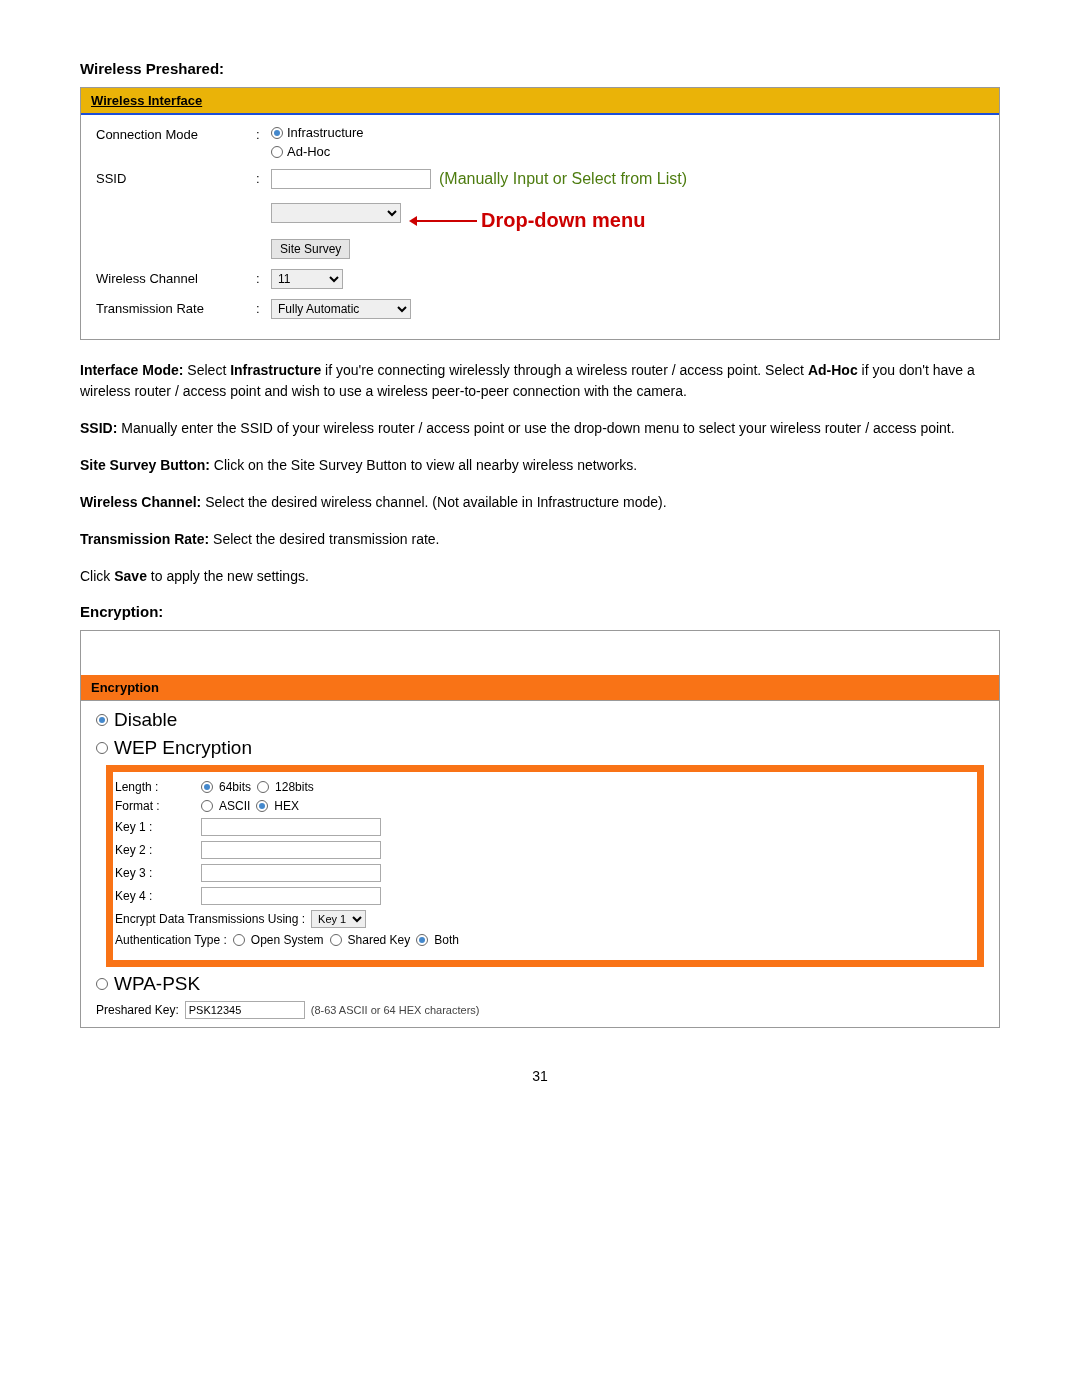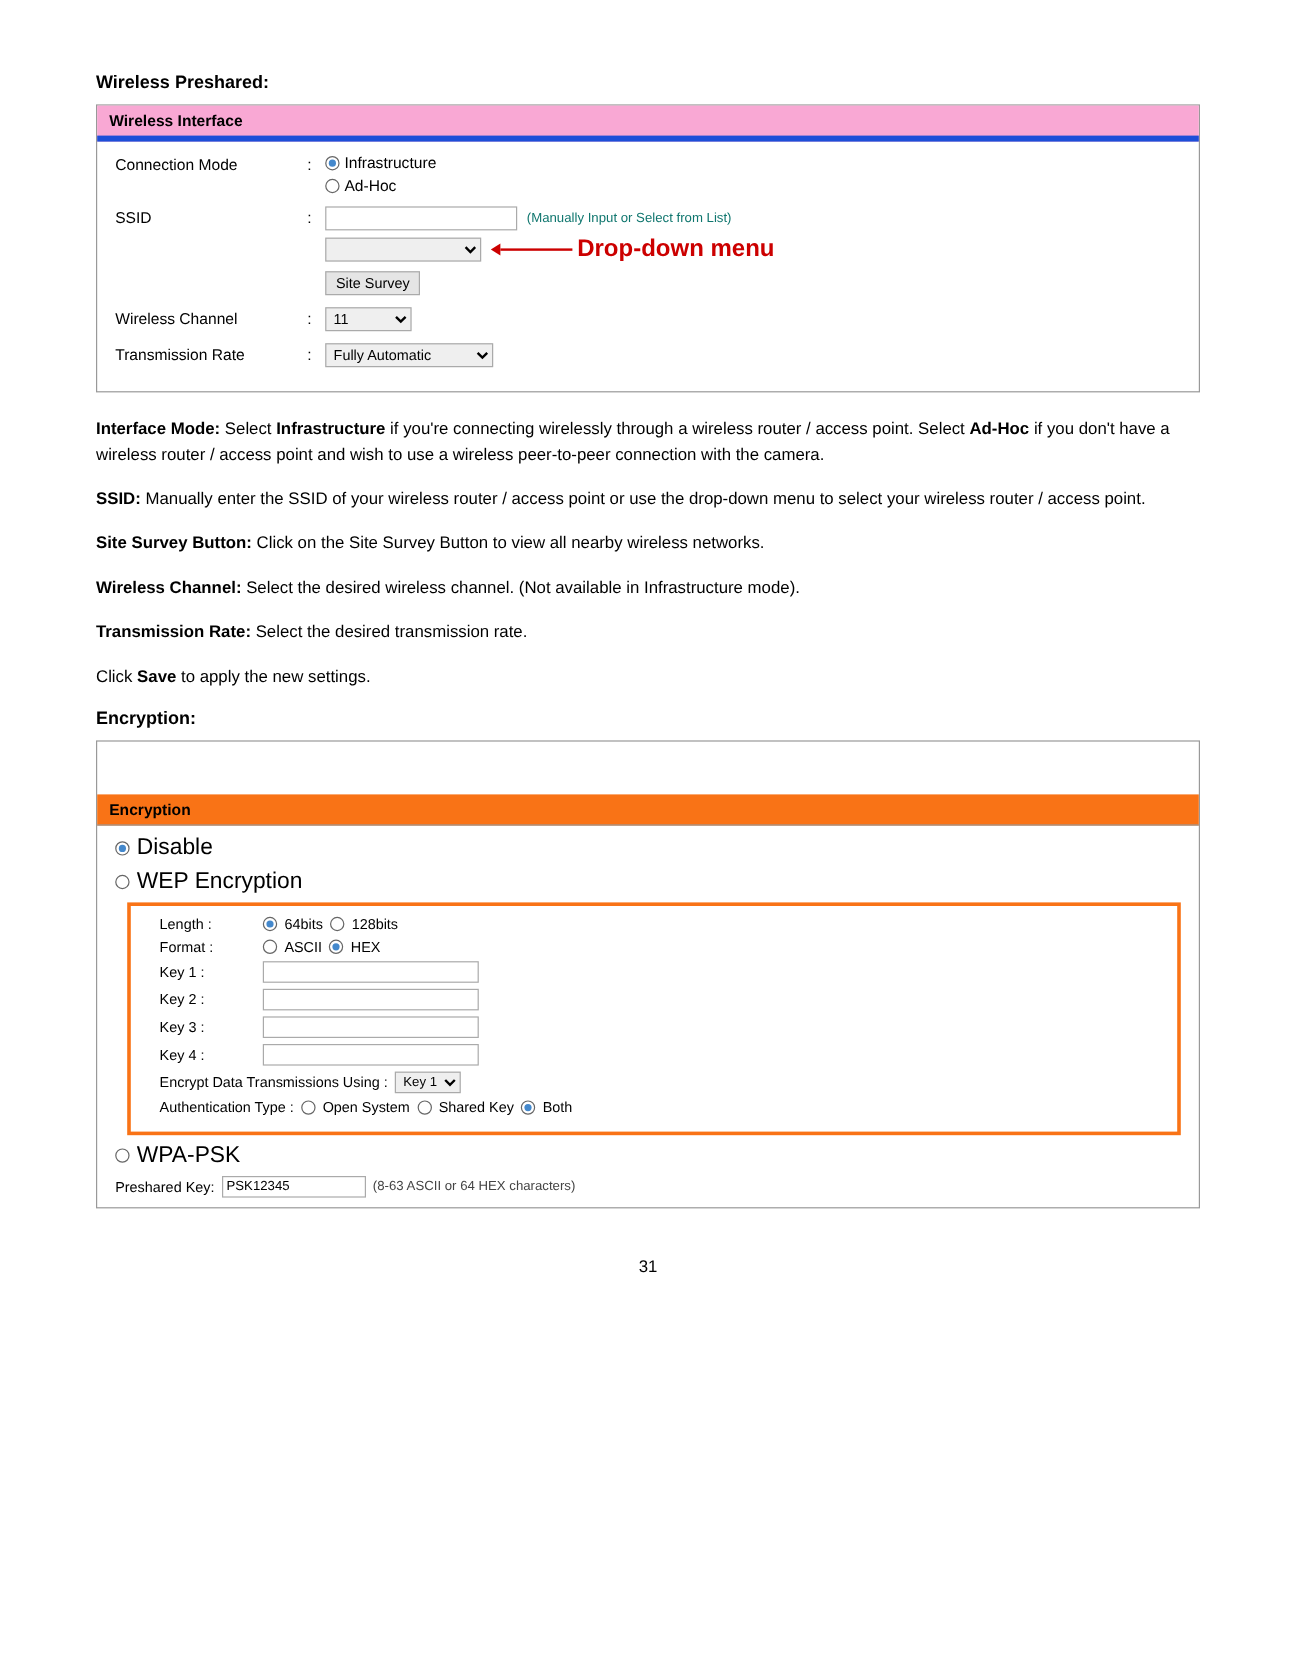--- a/index.html
+++ b/index.html
@@ -18,25 +18,26 @@
       font-weight: bold;
       margin-bottom: 10px;
     }
 
     .interface-box {
       border: 1px solid #999;
       margin-bottom: 20px;
     }
 
     .interface-box-header {
-      background: #f9a8d4;
+      background: #eab308;
       padding: 5px 10px;
       font-weight: bold;
       font-size: 13px;
-      border-bottom: 5px solid #1d4ed8;
+      border-bottom: 2px solid #1d4ed8;
+      text-decoration: underline;
     }
 
     .interface-box-body {
       padding: 10px 15px;
     }
 
     .form-row {
       display: flex;
       align-items: flex-start;
       margin-bottom: 10px;
@@ -104,42 +105,43 @@
 
     .ssid-input {
       width: 160px;
       height: 20px;
       border: 1px solid #aaa;
       font-size: 12px;
       padding: 1px 3px;
     }
 
     .ssid-hint {
-      font-size: 11px;
-      color: #0f766e;
+      font-size: 16px;
+      color: #4d7c0f;
     }
 
     .ssid-row2 {
       display: flex;
       align-items: center;
       gap: 8px;
     }
 
     .dropdown-select {
       height: 20px;
       border: 1px solid #aaa;
       font-size: 12px;
       padding: 0 2px;
       width: 130px;
     }
 
     .arrow-annotation {
       display: flex;
       align-items: center;
       gap: 4px;
+      margin-top: 16px;
     }
 
     .arrow-line {
       display: flex;
       align-items: center;
     }
 
     .arrow-shaft {
       width: 60px;
       height: 2px;
@@ -225,22 +227,22 @@
     .enc-row {
       display: flex;
       align-items: center;
       gap: 6px;
       margin-bottom: 6px;
       font-size: 19px;
     }
 
     .enc-sub-section {
       margin-left: 10px;
-      border: 3px solid #f97316;
-      padding: 8px 24px;
+      border: 7px solid #f97316;
+      padding: 8px 2px;
       margin-bottom: 6px;
     }
 
     .enc-sub-row {
       display: flex;
       align-items: center;
       gap: 6px;
       margin-bottom: 5px;
       font-size: 12px;
     }

